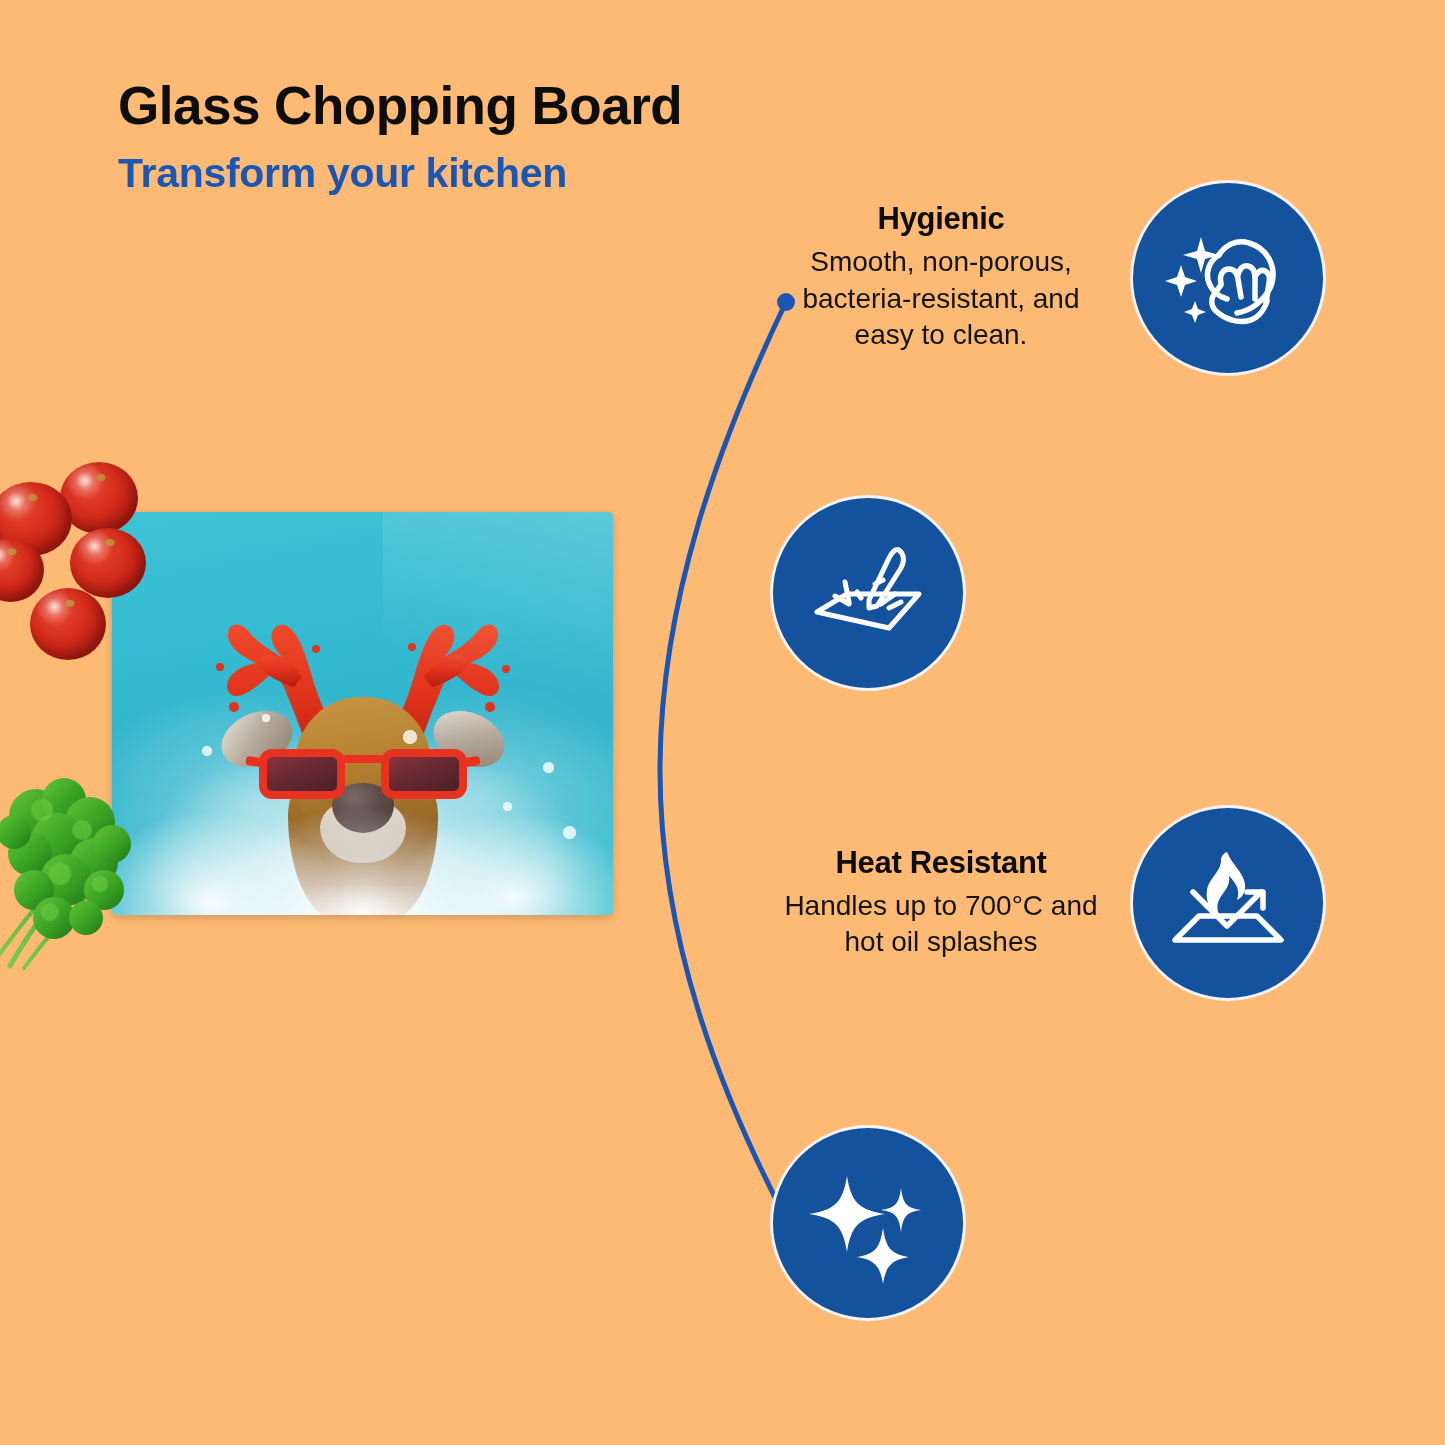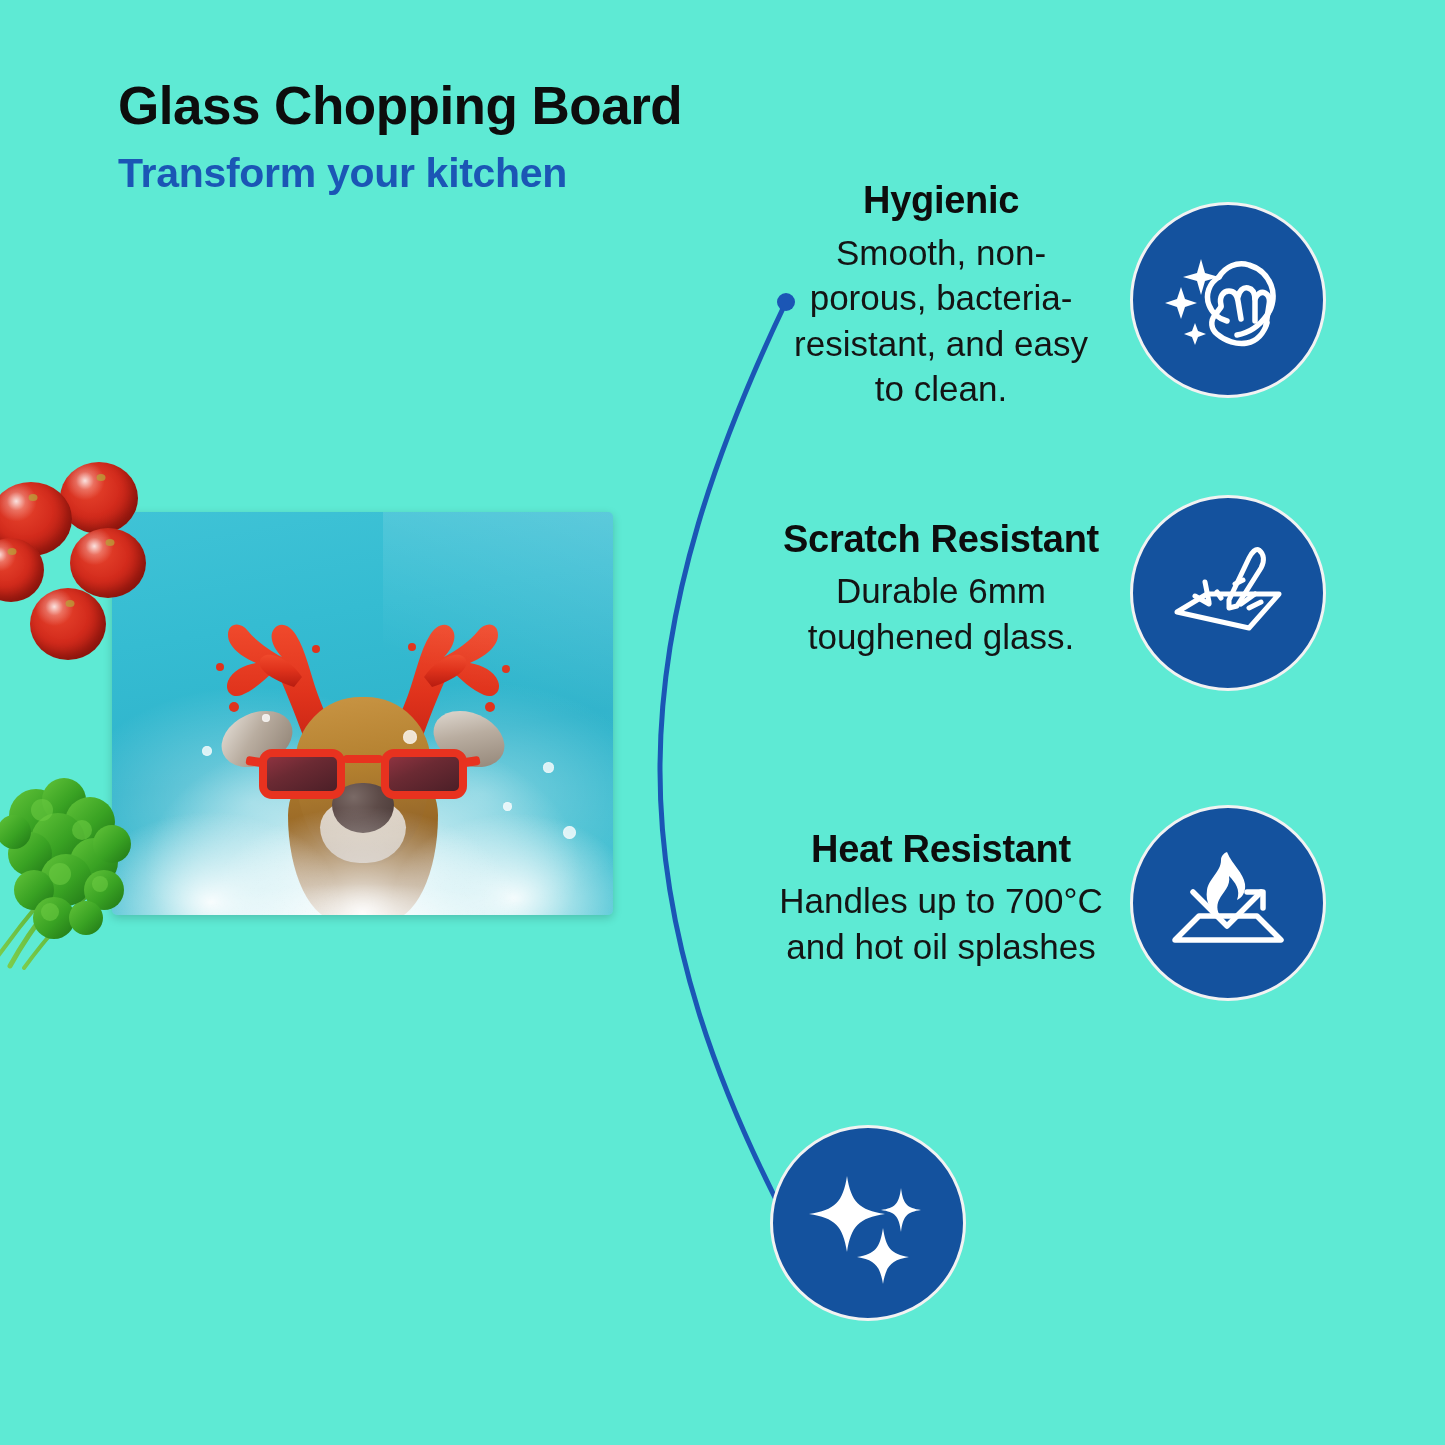--- a/index.html
+++ b/index.html
@@ -11,21 +11,21 @@
     width: 1445px;
     height: 1445px;
     position: relative;
     overflow: hidden;
     font-family: "Liberation Sans", sans-serif;
     -webkit-font-smoothing: antialiased;
   }
   .canvas {
     position: absolute;
     inset: 0;
-    background: #5eead4;
+    background: #fdba74;
   }
 
   
   .heading {
     position: absolute;
     left: 118px;
     top: 78px;
     width: 760px;
   }
   .title {
@@ -251,30 +251,30 @@
     align-items: center;
     gap: 0px;
   }
   .feature-text {
     width: 360px;
     text-align: center;
     padding-right: 18px;
     box-sizing: border-box;
   }
   .feature-title {
-    font-size: 38px;
+    font-size: 31px;
     font-weight: 700;
     color: #0d0d0d;
     letter-spacing: -0.3px;
     line-height: 1.1;
-    margin: 0 0 6px 0;
+    margin: 8px 0 6px 0;
     white-space: nowrap;
   }
   .feature-desc {
-    font-size: 35px;
+    font-size: 28px;
     font-weight: 400;
     color: #141414;
     line-height: 1.30;
     margin: 8px;
   }
   .icon-circle {
     width: 196px;
     height: 196px;
     border-radius: 50%;
     background: #14529E;
@@ -447,24 +447,20 @@
         <g fill="#ffffff">
           <path d="M38 24 L42 38 L56 42 L42 46 L38 60 L34 46 L20 42 L34 38 Z"></path>
           <path d="M18 52 L22 64 L34 68 L22 72 L18 84 L14 72 L2 68 L14 64 Z"></path>
           <path d="M32 88 L35 96 L43 99 L35 102 L32 110 L29 102 L21 99 L29 96 Z"></path>
         </g>
       </svg>
     </div>
   </div>
 
   <div class="feature f2">
-    <div class="feature-text">
-      <p class="feature-title">Scratch Resistant</p>
-      <p class="feature-desc">Durable 6mm toughened glass.</p>
-    </div>
     <div class="icon-circle">
       <svg width="130" height="130" viewBox="0 0 130 130">
         <g fill="none" stroke="#ffffff" stroke-width="5" stroke-linecap="round" stroke-linejoin="round">
 
           <path d="M14 84 L44 66 L116 66 L86 100 L14 84 Z"></path>
 
           <path d="M96 22 C101 26 102 33 98 40 L74 78 L66 80 L66 72 L86 30 C89 24 93 20 96 22 Z"></path>
           <path d="M80 52 L72 56"></path>
 
           <path d="M42 54 L46 74"></path>

